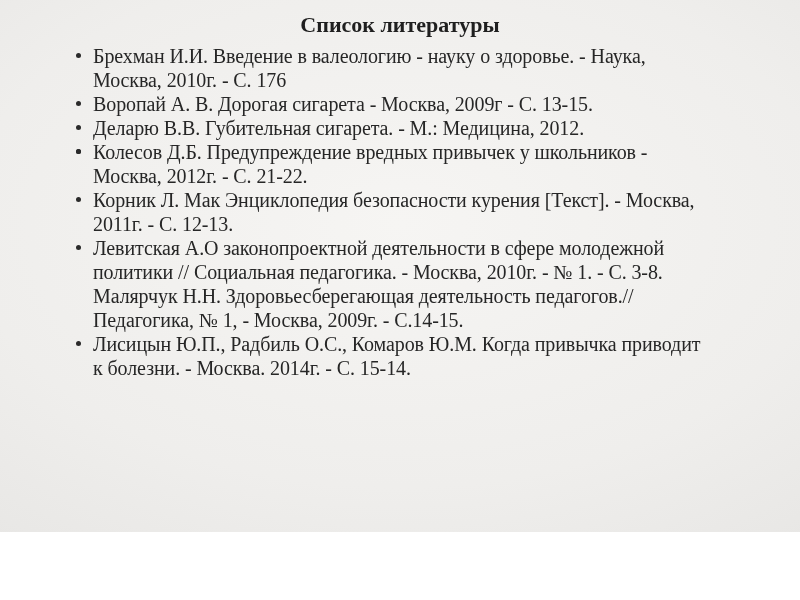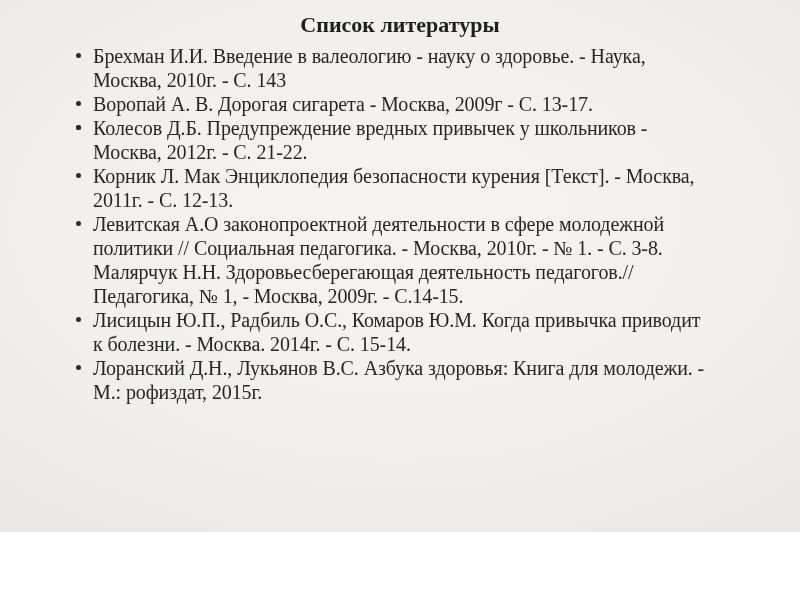--- a/index.html
+++ b/index.html
@@ -63,47 +63,47 @@
 </head>
 <body>
 
 <div class="slide">
 
   <div class="title">Список литературы</div>
 
   <ul class="refs">
     <li class="ref">
       <span class="bullet"></span>
-      <span>Брехман И.И. Введение в валеологию - науку о здоровье. - Наука, Москва, 2010г. - С. 143</span>
+      <span>Брехман И.И. Введение в валеологию - науку о здоровье. - Наука, Москва, 2010г. - С. 176</span>
     </li>
     <li class="ref">
       <span class="bullet"></span>
-      <span>Воропай А. В. Дорогая сигарета - Москва, 2009г - С. 13-17.</span>
+      <span>Воропай А. В. Дорогая сигарета - Москва, 2009г - С. 13-15.</span>
+    </li>
+    <li class="ref">
+      <span class="bullet"></span>
+      <span>Деларю В.В. Губительная сигарета. - М.: Медицина, 2012.</span>
     </li>
     <li class="ref">
       <span class="bullet"></span>
     </li>
     <li class="ref">
       <span class="bullet"></span>
       <span>Колесов Д.Б. Предупреждение вредных привычек у школьников - Москва, 2012г. - С. 21-22.</span>
     </li>
     <li class="ref">
       <span class="bullet"></span>
       <span>Корник Л. Мак Энциклопедия безопасности курения [Текст]. - Москва, 2011г. - С. 12-13.</span>
     </li>
     <li class="ref">
       <span class="bullet"></span>
       <span>Левитская А.О законопроектной деятельности в сфере молодежной политики // Социальная педагогика. - Москва, 2010г. - № 1. - С. 3-8. Малярчук Н.Н. Здоровьесберегающая деятельность педагогов.// Педагогика, № 1, - Москва, 2009г. - С.14-15.</span>
     </li>
     <li class="ref">
       <span class="bullet"></span>
       <span>Лисицын Ю.П., Радбиль О.С., Комаров Ю.М. Когда привычка приводит к болезни. - Москва. 2014г. - С. 15-14.</span>
     </li>
-    <li class="ref">
-      <span class="bullet"></span>
-      <span>Лоранский Д.Н., Лукьянов В.С. Азбука здоровья: Книга для молодежи. - М.: рофиздат, 2015г.</span>
-    </li>
   </ul>
 
   <div class="decor-dot left"></div>
   <div class="decor-dot right"></div>
 
 </div>
 
 </body></html>

